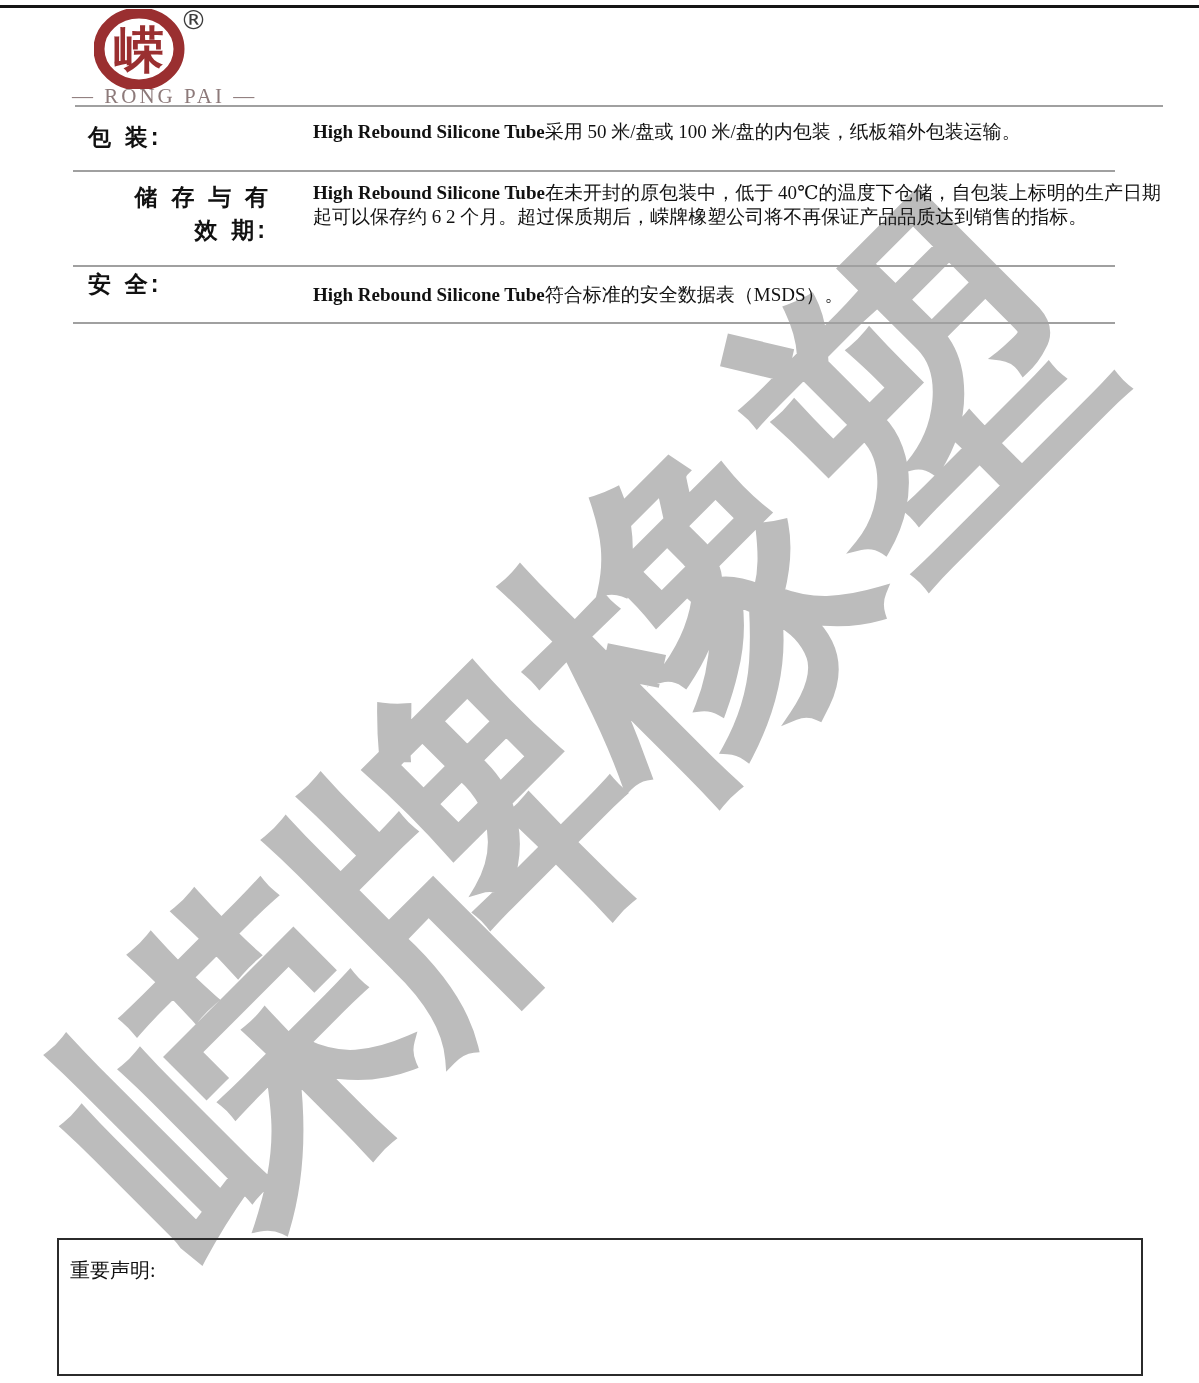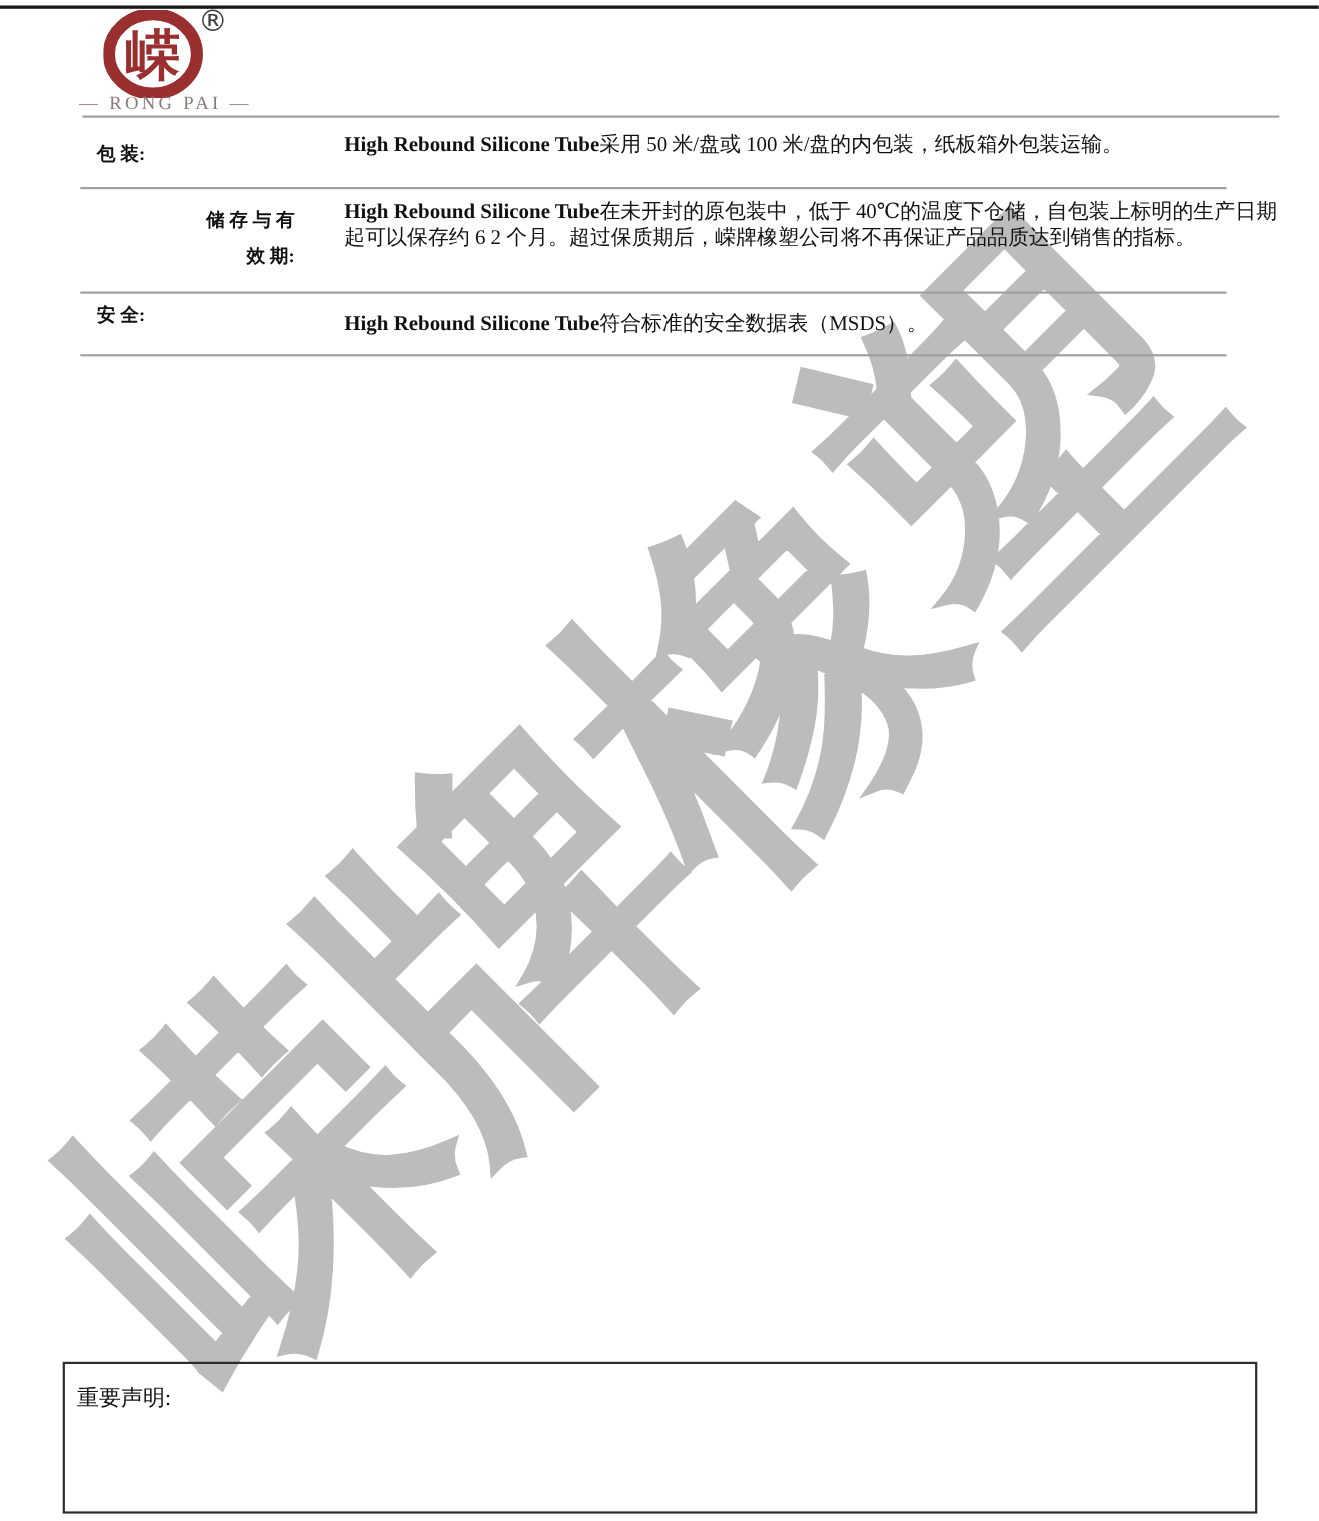--- a/index.html
+++ b/index.html
@@ -48,21 +48,21 @@
     position: absolute;
     left: 180px; top: 4px;
     font-size: 27px;
     color: #3c3c3c;
     font-family: "DejaVu Sans", sans-serif;
     z-index: 2;
   }
   .brandname {
     position: absolute;
     left: 72px; top: 84px;
-    font-size: 17px;
+    font-size: 21px;
     letter-spacing: 3px;
     color: #8d7a7a;
     font-family: "Liberation Serif", "DejaVu Serif", serif;
     z-index: 2;
     white-space: nowrap;
     text-align: right;
   }
   .rule {
     position: absolute;
     height: 2px;
@@ -73,25 +73,26 @@
   .rule-1 { left: 73px; top: 170px; width: 1042px; }
   .rule-2 { left: 73px; top: 265px; width: 1042px; }
   .rule-3 { left: 73px; top: 322px; width: 1042px; }
 
   
   .sec-label {
     position: absolute;
     left: 88px;
     width: 180px;
     font-weight: bold;
-    font-size: 17px;
+    font-size: 23px;
     line-height: 33px;
     color: #111111;
     z-index: 1;
     white-space: nowrap;
+    font-family: Liberation Mono, monospace;
   }
   .sec-content {
     position: absolute;
     left: 271px;
     width: 848px;
     font-size: 19px;
     line-height: 23.5px;
     text-align: justify;
     color: #111111;
     z-index: 1;

